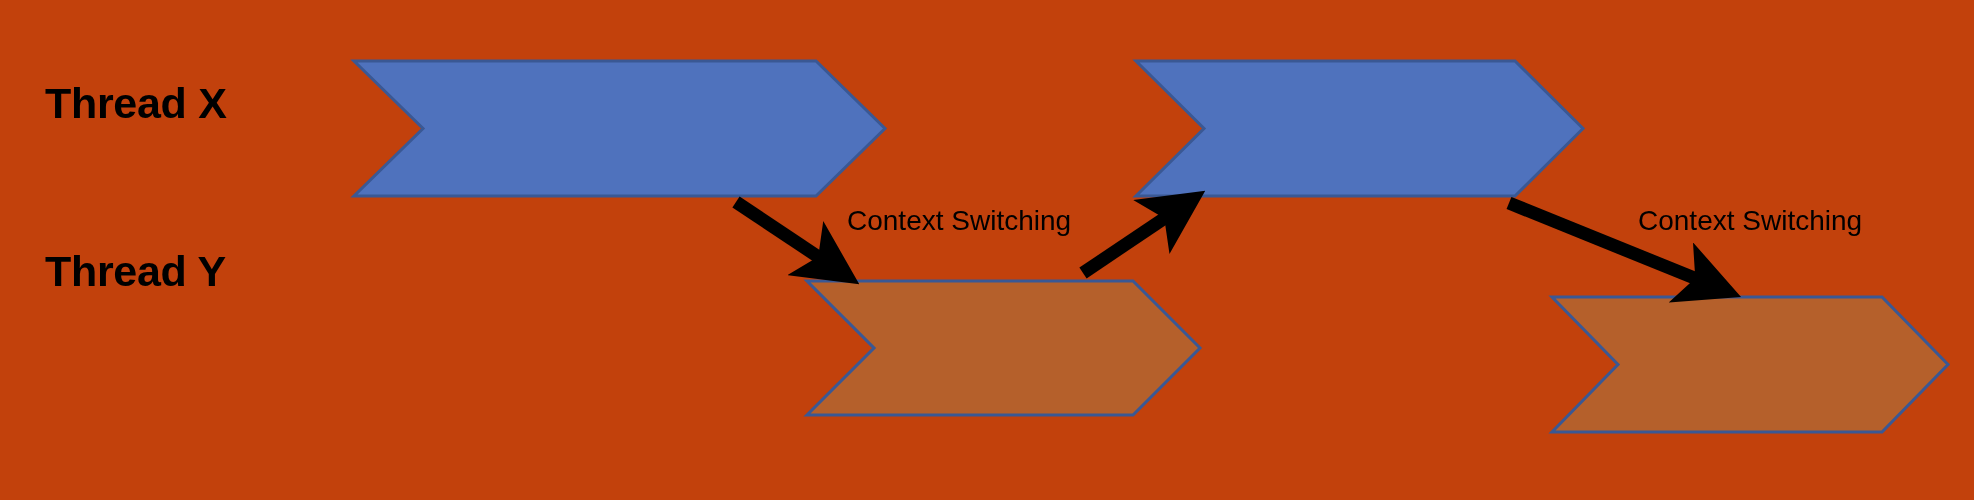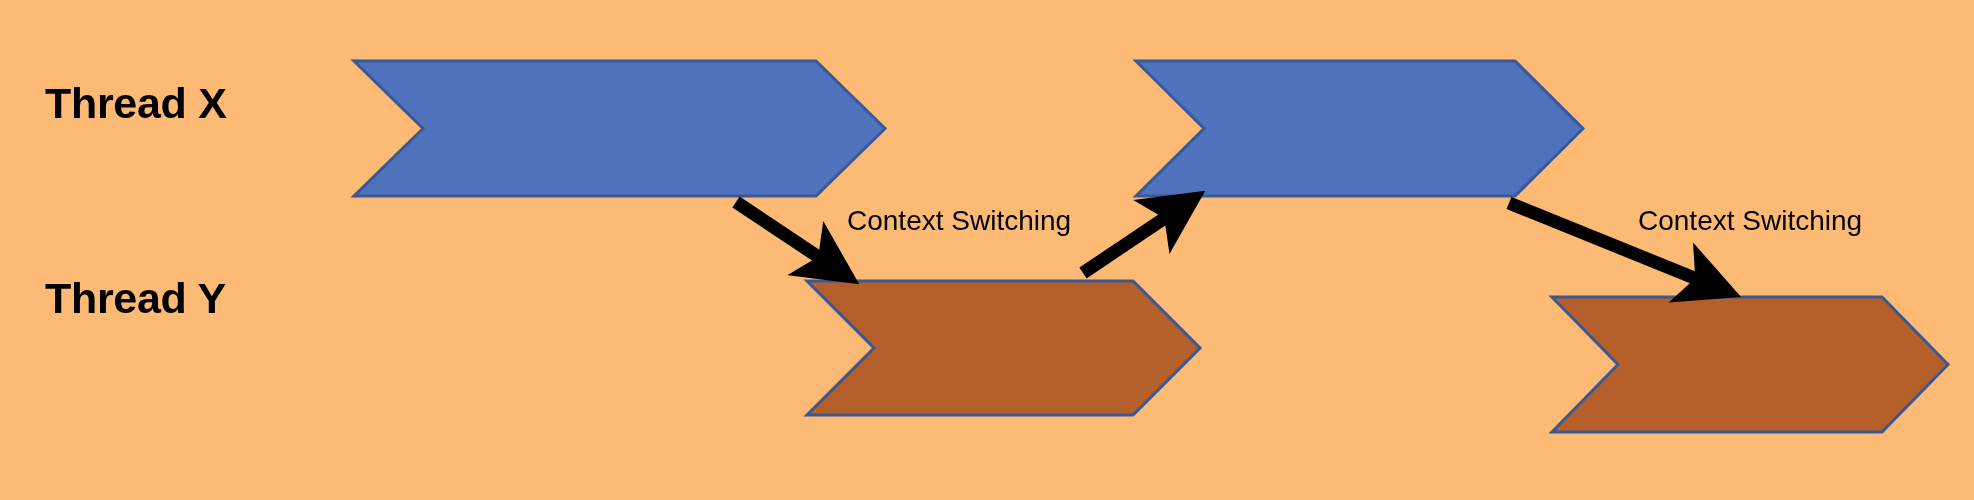--- a/index.html
+++ b/index.html
@@ -36,21 +36,20 @@
     white-space: nowrap;
     letter-spacing: -0.3px;
   }
   #lane-label-thread-x {
     left: 45px;
     top: 82px;
   }
   #lane-label-thread-y {
     left: 45px;
     top: 250px;
-    margin-top: 27px;
   }
   .switch-label {
     position: absolute;
     font-family: "Liberation Sans", "DejaVu Sans", sans-serif;
     font-weight: 400;
     font-size: 28px;
     line-height: 1;
     color: #000000;
     white-space: nowrap;
   }
@@ -59,21 +58,21 @@
     top: 207px;
   }
   #switch-label-2 {
     left: 1638px;
     top: 207px;
   }
 </style>
 </head>
 <body>
 
-<div id="canvas" style="background: #fdba74;">
+<div id="canvas" style="background: #c2410c;">
 
   <svg id="diagram-svg" viewBox="0 0 1974 500" aria-hidden="true">
     <defs>
       <marker id="arrowhead-black" markerWidth="5" markerHeight="5" refX="2.2" refY="2.5" orient="auto" markerUnits="strokeWidth">
         <path d="M0,0 L5,2.5 L0,5 L1.2,2.5 Z" fill="#000000"></path>
       </marker>
     </defs>
 
     <polygon points="354,61 816,61 885,128.5 816,196 354,196 423,128.5" fill="#4F72BD" stroke="#3A5894" stroke-width="3"></polygon>
 

